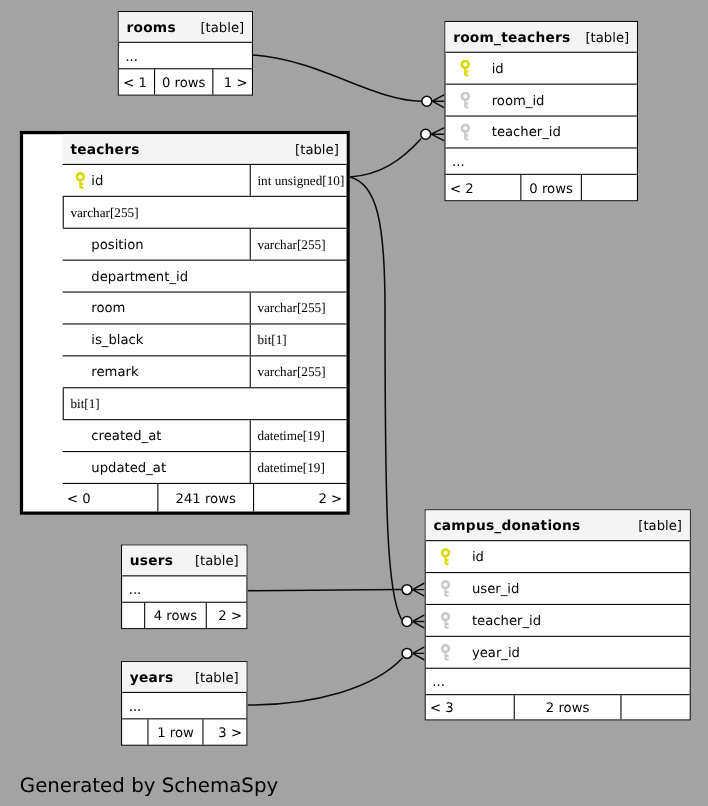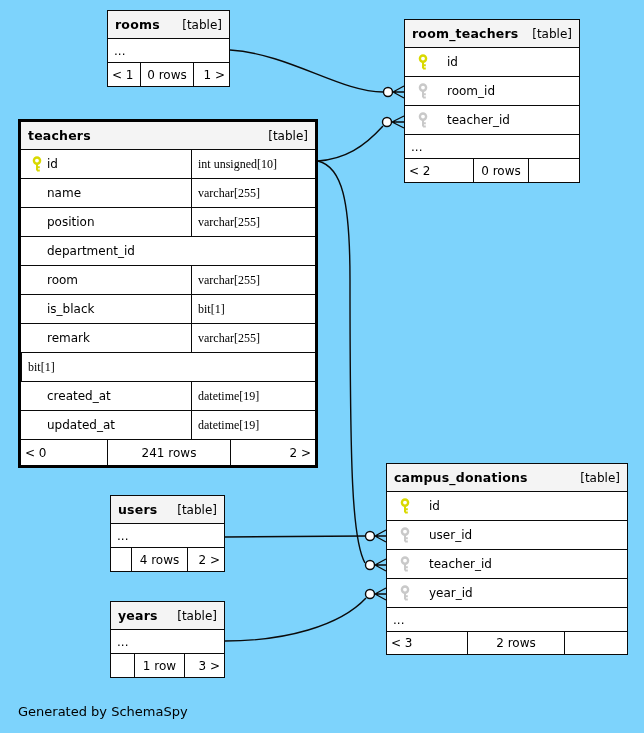--- a/index.html
+++ b/index.html
@@ -1,17 +1,17 @@
 <!DOCTYPE html>
 <html><head>
 <meta charset="utf-8">
 <style>
   html,body{margin:0;padding:0;background:#ffffff;}
   body{width:644px;height:733px;font-family:"DejaVu Sans","Liberation Sans",sans-serif;color:#000;}
-  .canvas{position:relative;width:644px;height:733px;background:#7dd3fc;overflow:hidden;}
+  .canvas{position:relative;width:644px;height:733px;background:#a3a3a3;overflow:hidden;}
   .edges{position:absolute;left:0;top:0;width:644px;height:733px;pointer-events:none;}
   .edgepath{stroke:#0a0a0a;stroke-width:1.4;fill:none;}
   .odot{stroke:#0a0a0a;stroke-width:1.4;fill:#ffffff;}
   .crow{stroke:#0a0a0a;stroke-width:1.3;fill:none;}
 
   .tbl{position:absolute;background:#fff;border:1.5px solid #0a0a0a;box-sizing:border-box;font-size:12px;}
   .tbl.focus{border-width:3px;border-color:#000;}
 
   .hdr{height:28px;display:flex;align-items:center;justify-content:space-between;
        padding:0 7px;background:#f4f4f4;border-bottom:1px solid #0a0a0a;box-sizing:border-box;}
@@ -29,21 +29,21 @@
   .ncell{width:170px;position:relative;display:flex;align-items:stretch;box-sizing:border-box;}
   .tcell{flex:1;border-left:1px solid #0a0a0a;display:flex;align-items:center;padding-left:6px;box-sizing:border-box;font-family:Liberation Serif, serif;}
 
   .dots{height:24px;display:flex;align-items:center;padding-left:6px;border-bottom:1px solid #0a0a0a;box-sizing:border-box;}
   .foot{height:23px;display:flex;align-items:stretch;font-size:12px;}
   .fl{display:flex;align-items:center;padding-left:4px;box-sizing:border-box;}
   .fc{flex:1;display:flex;align-items:center;justify-content:center;
       border-left:1px solid #0a0a0a;border-right:1px solid #0a0a0a;box-sizing:border-box;}
   .fr{display:flex;align-items:center;justify-content:flex-end;padding-right:4px;box-sizing:border-box;}
 
-  .note{position:absolute;left:18px;top:704px;font-size:13px;text-align:center;}
+  .note{position:absolute;left:18px;top:704px;font-size:18px;text-align:center;}
 </style>
 </head>
 <body>
 
 <div class="canvas">
 
   <svg class="edges" width="644" height="733" viewBox="0 0 644 733">
     <g>
       <path class="edgepath" d="M230,50 C290,54 340,92 383,92"></path>
       <circle class="odot" cx="388" cy="92" r="4.5"></circle>
@@ -111,39 +111,36 @@
       <span class="cname">teacher_id</span>
     </div>
     <div class="dots">...</div>
     <div class="foot">
       <span class="fl" style="width:68px;">&lt; 2</span>
       <span class="fc">0 rows</span>
       <span class="fr" style="width:50px;"></span>
     </div>
   </div>
 
-  <div class="tbl focus" style="left:18px;top:119px;width:300px;">
+  <div class="tbl focus" style="left:18px;top:119px;width:300px;padding-left:36px;">
     <div class="hdr">
       <span class="tname">teachers</span>
       <span class="ttag">[table]</span>
     </div>
     <div class="row">
       <div class="ncell">
         <svg class="keyicon pk" viewBox="0 0 12 16">
             <circle cx="6" cy="4.6" r="3.1" fill="none" stroke="currentColor" stroke-width="2.4"></circle>
             <path d="M6 7.7 L6 14.6 M6 11.2 L8.8 11.2 M6 14.6 L8.8 14.6" stroke="currentColor" stroke-width="2" fill="none"></path>
           </svg>
         <span class="cname">id</span>
       </div>
       <div class="tcell">int unsigned[10]</div>
     </div>
     <div class="row">
-      <div class="ncell">
-          <span class="cname">name</span>
-        </div>
       <div class="tcell">varchar[255]</div>
     </div>
     <div class="row">
       <div class="ncell">
           <span class="cname">position</span>
         </div>
       <div class="tcell">varchar[255]</div>
     </div>
     <div class="row">
       <div class="ncell">

